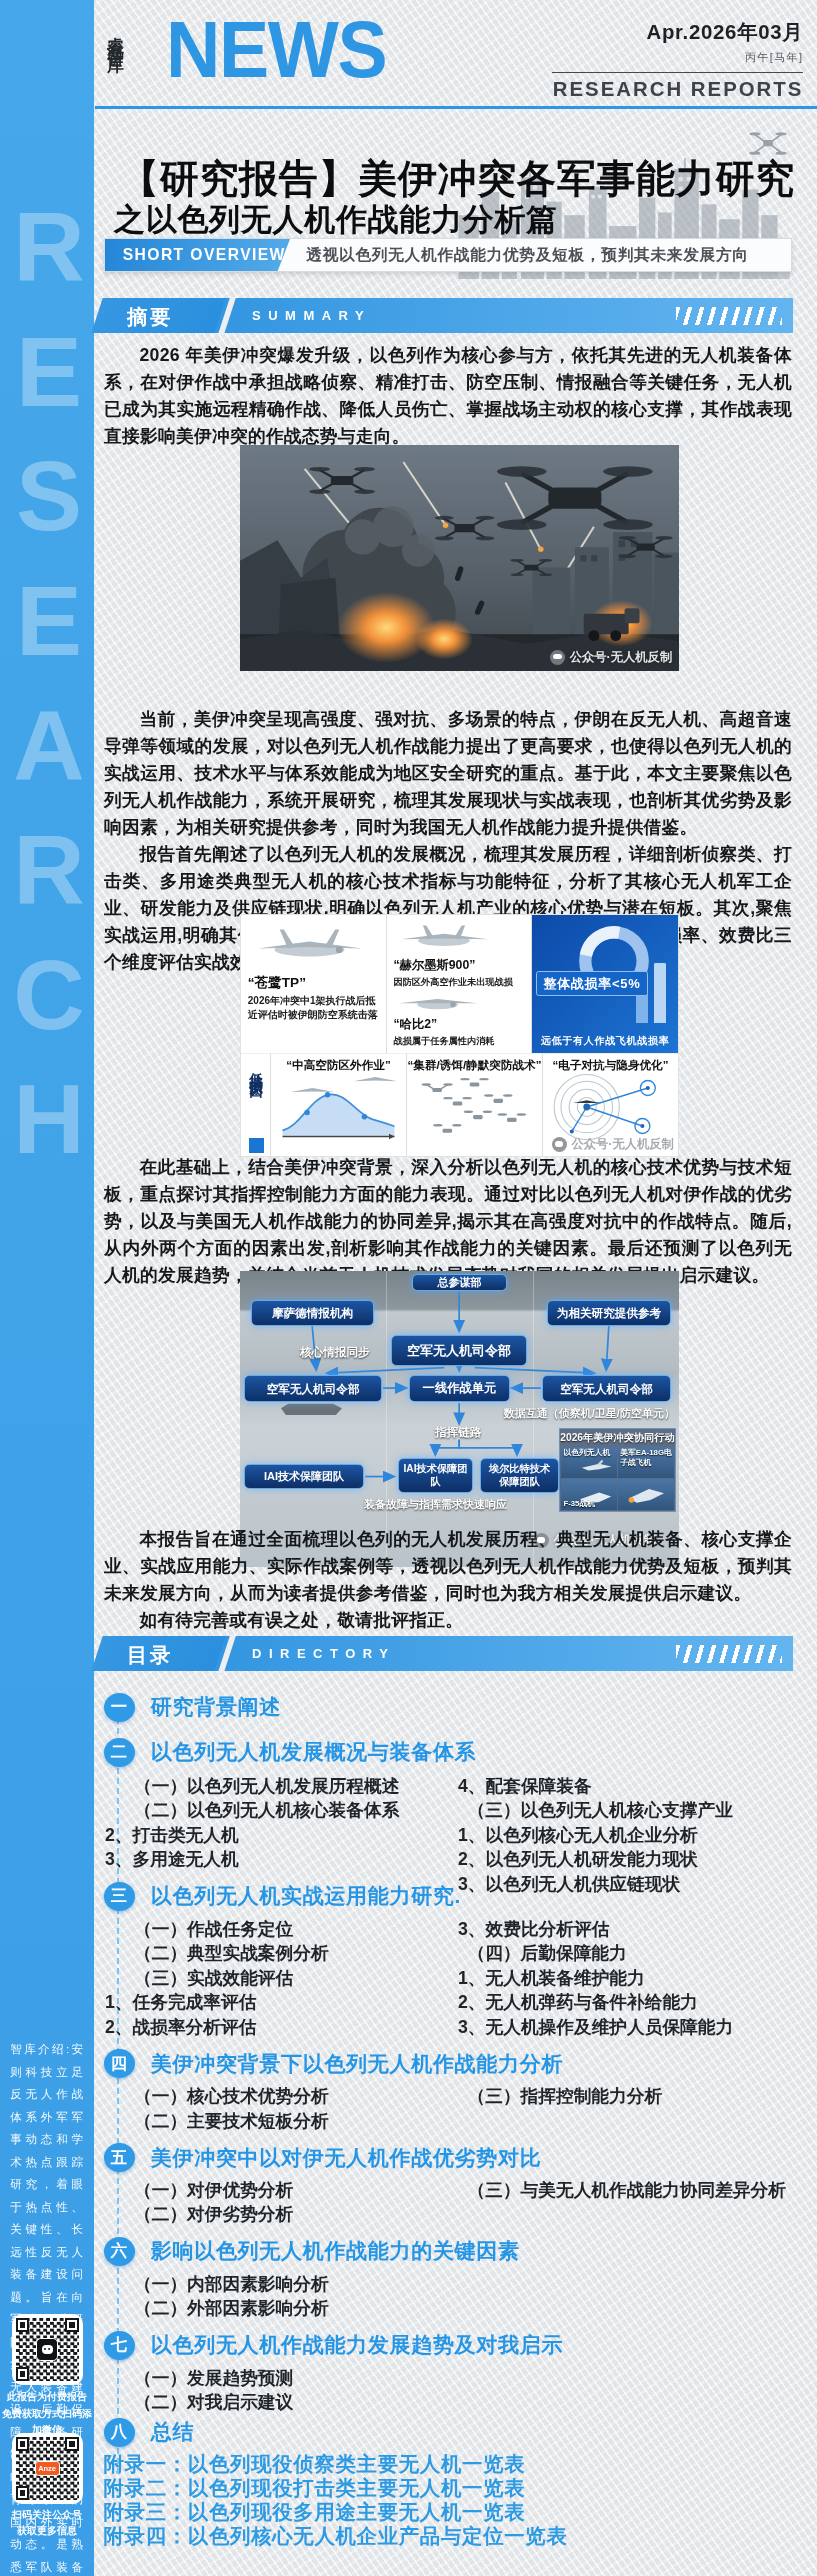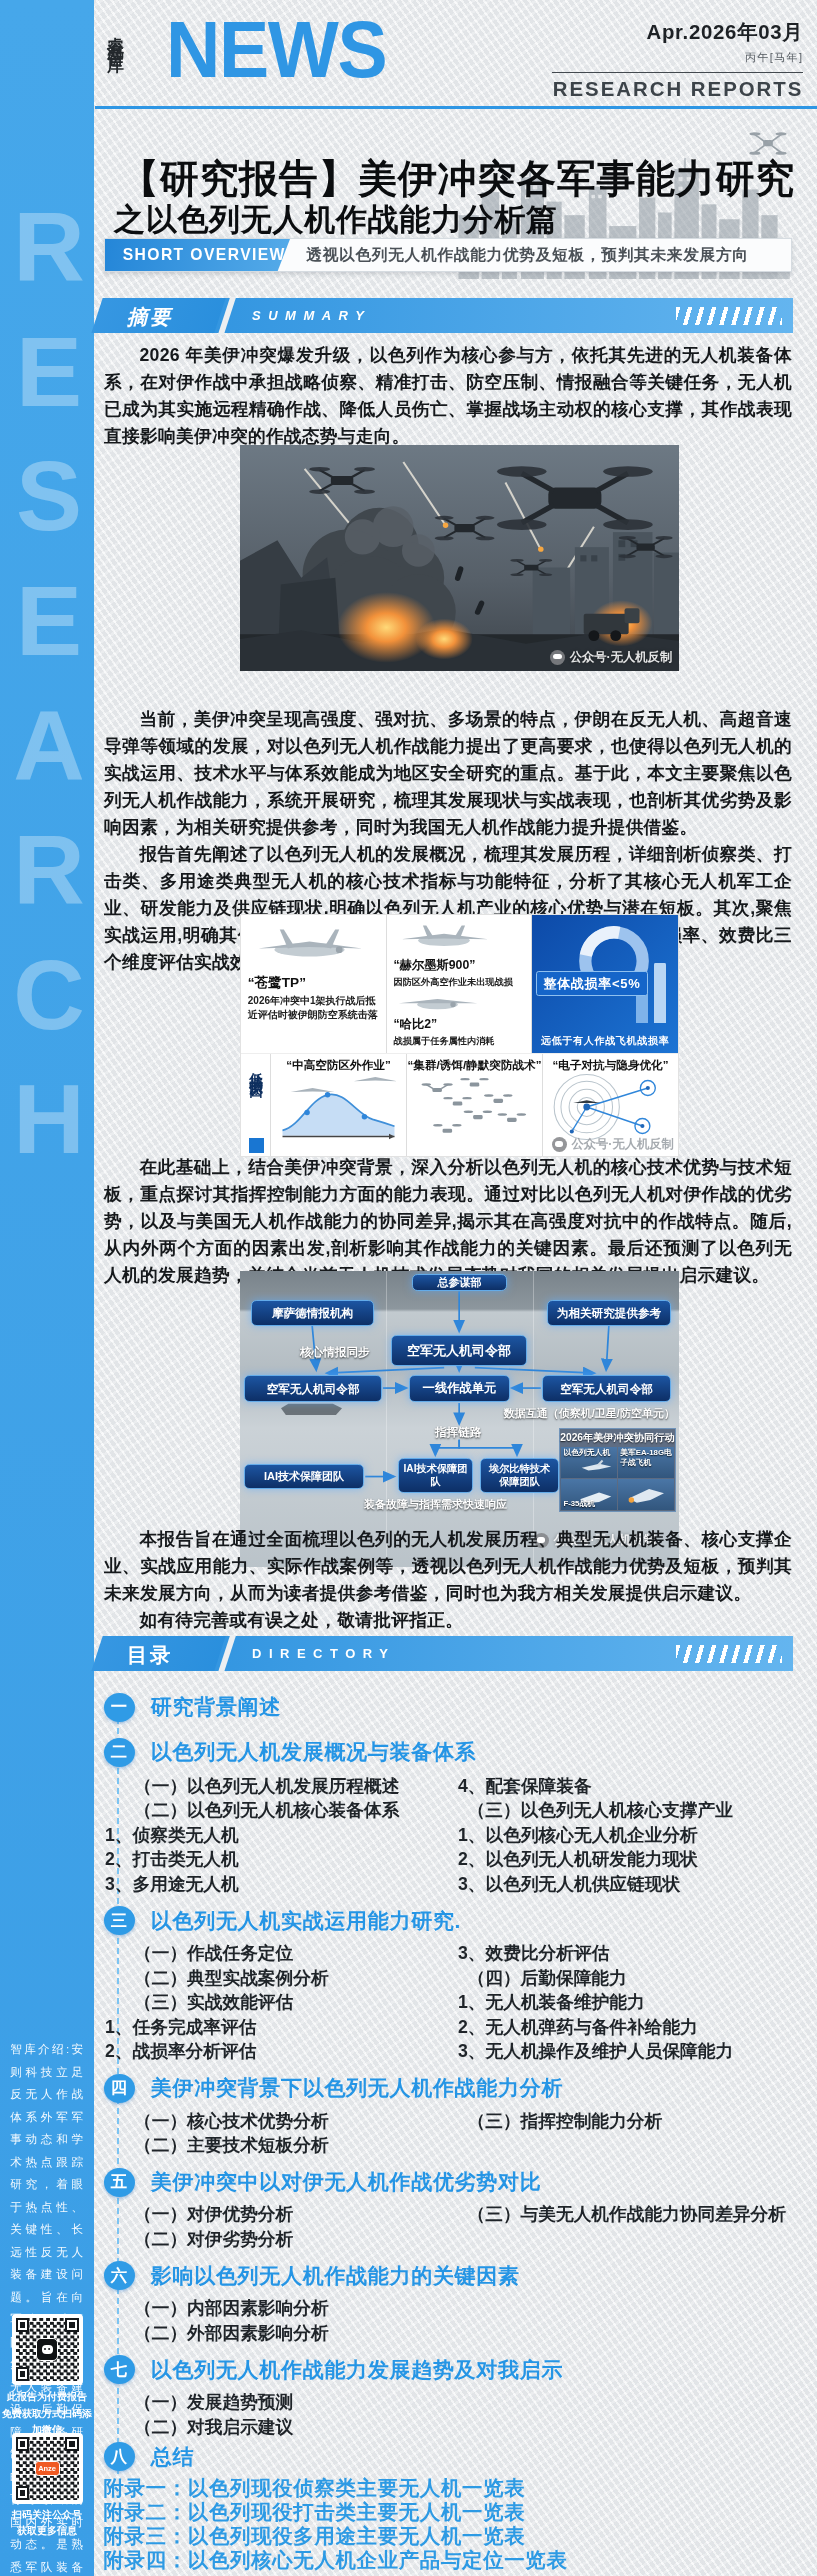--- a/index.html
+++ b/index.html
@@ -9,21 +9,21 @@
     background-image:
       repeating-linear-gradient(55deg,rgba(255,255,255,.5) 0 2px,rgba(210,214,218,.25) 2px 6.1px),
       repeating-linear-gradient(-35deg,rgba(255,255,255,.35) 0 2.7px,rgba(205,210,215,.18) 2.7px 8.9px);}
   
   .sidebar{position:absolute;left:0;top:0;width:94px;height:2576px;background:linear-gradient(180deg,#46a7ea,#3b9ee6);}
   .side-watermark{position:absolute;top:191px;left:-5.4px;width:105px;height:1798px;writing-mode:vertical-rl;
     text-orientation:upright;font-size:99px;font-weight:bold;color:rgba(255,255,255,.32);
     letter-spacing:13.6px;line-height:102px;overflow:hidden;}
   .side-intro{position:absolute;top:2038px;left:0;width:94px;margin:0;padding:0 10.2px;box-sizing:border-box;
     color:#f4faff;font-size:11.6px;line-height:22.5px;letter-spacing:0.7px;text-align:justify;}
-  .qr{position:absolute;left:11.6px;width:71px;height:71px;background:#fff;border-radius:4px;padding:4.1px;box-sizing:border-box;}
+  .qr{position:absolute;left:11.6px;width:71px;height:71px;background:#fff;border-radius:10px;padding:4.1px;box-sizing:border-box;}
   .qr-pat{position:relative;width:100%;height:100%;background:repeating-conic-gradient(#15181b 0% 25%,#fff 0% 50%) 0 0/6.8px 6.8px;}
   .f{position:absolute;width:9.5px;height:9.5px;border:2.7px solid #15181b;background:#fff;}
   .f::after{content:"";position:absolute;inset:2px;background:#15181b;}
   .f.tl{left:0;top:0}.f.tr{right:0;top:0}.f.bl{left:0;bottom:0}
   .qr-core{position:absolute;inset:0;margin:auto;width:20.4px;height:20.4px;border-radius:4.8px;background:#101214;
     border:1.4px solid #fff;display:flex;align-items:center;justify-content:center;}
   .wx-bub{width:11px;height:8.2px;background:#fff;border-radius:4.1px;position:relative;}
   .wx-bub::after{content:"";position:absolute;left:2px;top:2.7px;width:2px;height:2px;border-radius:50%;background:#101214;box-shadow:4.1px 0 0 #101214;}
   .anze{position:absolute;inset:0;margin:auto;width:23px;height:13.6px;border-radius:3.4px;background:#f05a23;border:1.4px solid #fff;
     color:#fff;font-size:7.5px;font-weight:bold;display:flex;align-items:center;justify-content:center;}
@@ -216,21 +216,21 @@
   </svg>
 
   <h1 class="title1">【研究报告】美伊冲突各军事能力研究</h1>
   <h1 class="title2">之以色列无人机作战能力分析篇</h1>
 
   <div class="overview">
     <div class="ov-label">SHORT OVERVIEW</div>
     <div class="ov-text">透视以色列无人机作战能力优势及短板，预判其未来发展方向</div>
   </div>
 
-  <div class="secbar" style="top:298px;font-style:italic;">
+  <div class="secbar" style="top:298px;">
     <span class="lead"></span>
     <span class="cut"></span>
     <span class="sec-zh">摘要</span>
     <span class="sec-en">SUMMARY</span>
     <span class="chev"></span>
   </div>
 
   <div class="pblock" style="top:342px;">
     <p class="para">2026 年美伊冲突爆发升级，以色列作为核心参与方，依托其先进的无人机装备体系，在对伊作战中承担战略侦察、精准打击、防空压制、情报融合等关键任务，无人机已成为其实施远程精确作战、降低人员伤亡、掌握战场主动权的核心支撑，其作战表现直接影响美伊冲突的作战态势与走向。</p>
   </div>
@@ -582,21 +582,20 @@
 
     <div class="chapter m22">
       <div class="ch-head">
         <span class="ch-num">二</span>
         <h3 class="ch-title">以色列无人机发展概况与装备体系</h3>
       </div>
       <div class="ch-cols">
         <ul class="col-l">
           <li class="paren">（一）以色列无人机发展历程概述</li>
           <li class="paren">（二）以色列无人机核心装备体系</li>
-          <li>1、侦察类无人机</li>
           <li>2、打击类无人机</li>
           <li>3、多用途无人机</li>
         </ul>
         <ul class="col-r">
           <li>4、配套保障装备</li>
           <li class="paren" style="padding-left:9.5px;">（三）以色列无人机核心支撑产业</li>
           <li>1、以色列核心无人机企业分析</li>
           <li>2、以色列无人机研发能力现状</li>
           <li>3、以色列无人机供应链现状</li>
         </ul>

